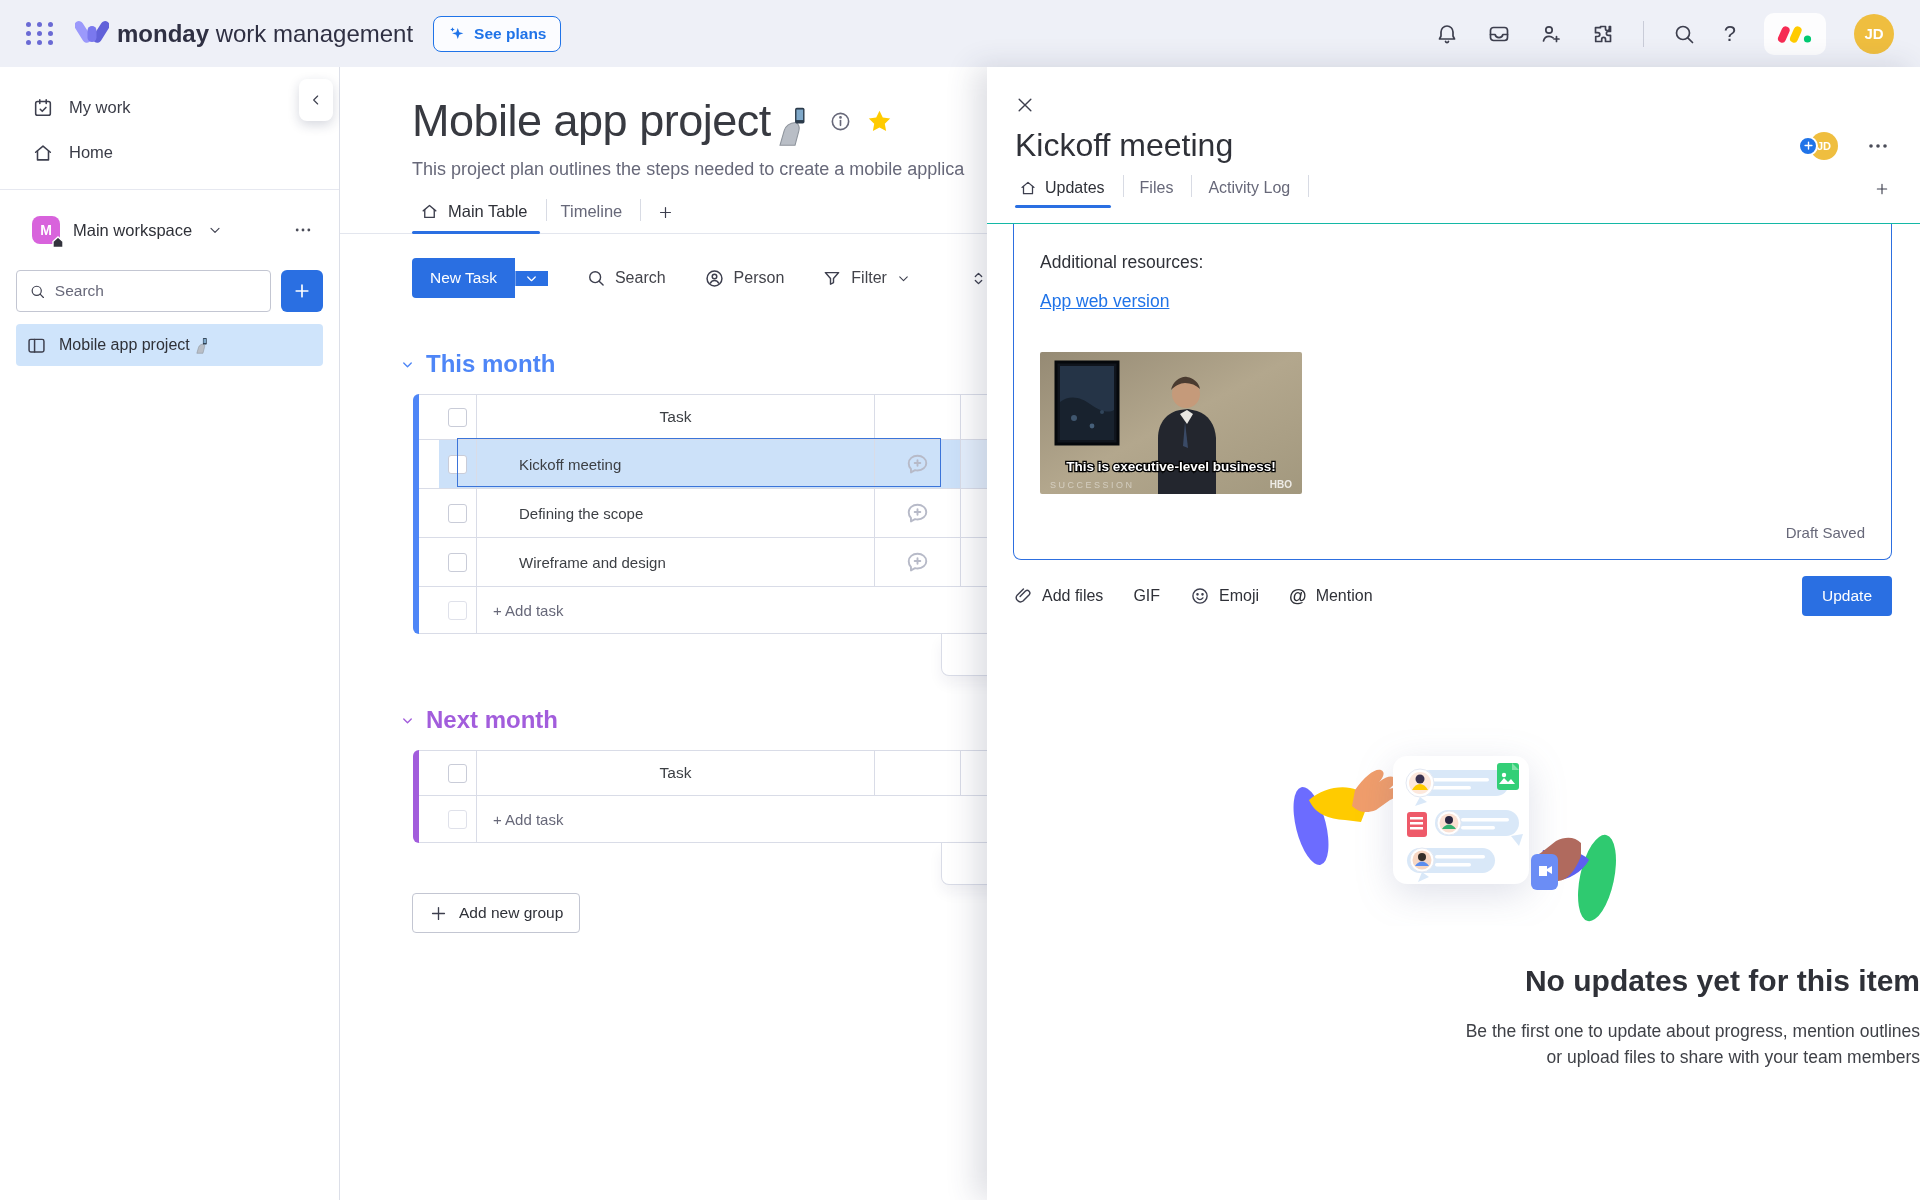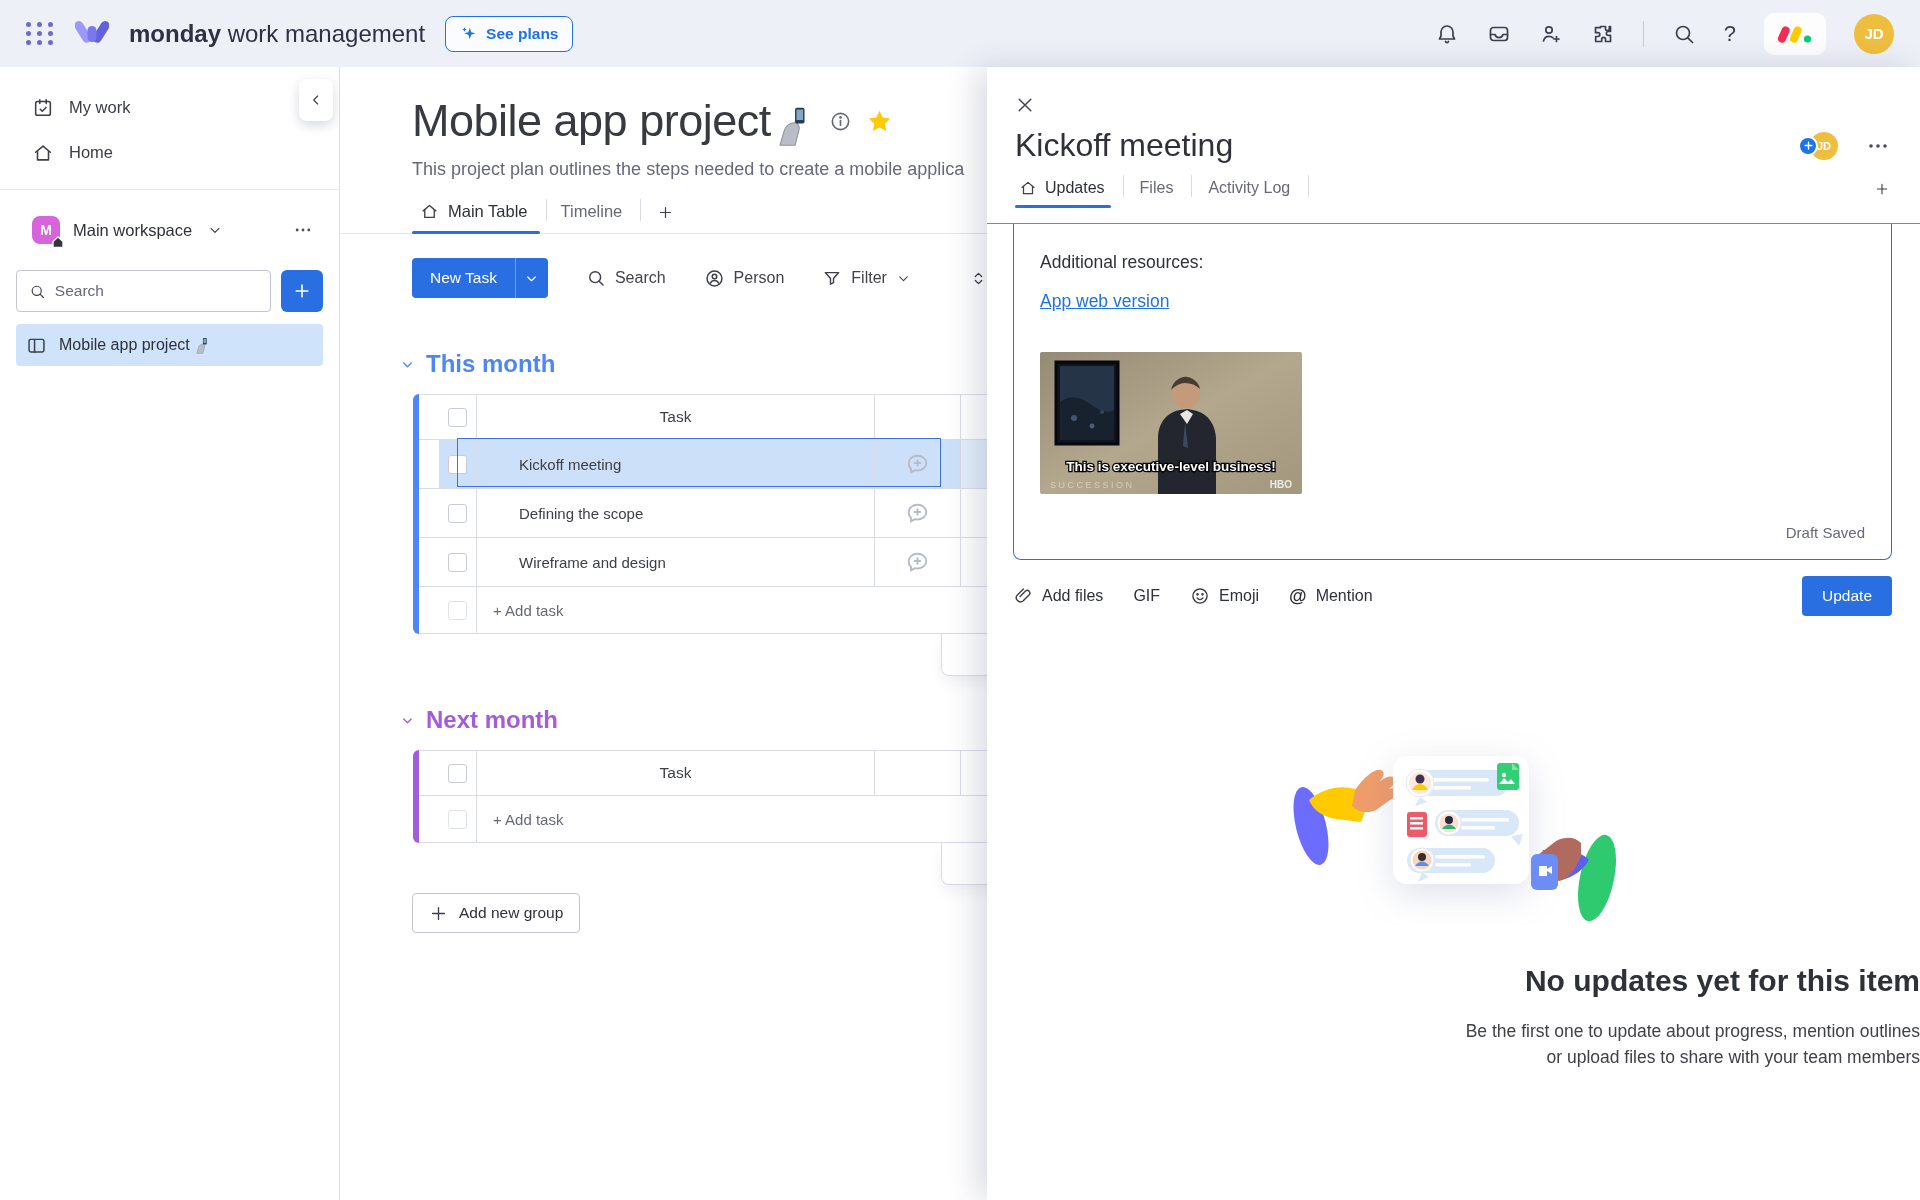--- a/index.html
+++ b/index.html
@@ -12,21 +12,21 @@
   *{box-sizing:border-box;margin:0;padding:0;}
   html,body{width:1920px;height:1200px;overflow:hidden;}
   body{font-family:"Liberation Sans","DejaVu Sans",sans-serif;color:var(--ink);background:#fff;}
   svg{display:block;}
   .ic{stroke:#3d3f4e;stroke-width:1.7;fill:none;stroke-linecap:round;stroke-linejoin:round;}
 
   
   .topbar{height:67px;background:var(--topbar);display:flex;align-items:center;padding:0 26px;}
   .waffle{display:grid;grid-template-columns:repeat(3,7px);grid-gap:4px;margin-right:20px;cursor:pointer;}
   .waffle i{width:5px;height:5px;border-radius:50%;background:#6a6ad4;display:block;}
-  .brand{display:flex;align-items:center;gap:20px;margin-right:20px;}
+  .brand{display:flex;align-items:center;gap:8px;margin-right:20px;}
   .brand-text{font-size:24px;color:#2f3043;white-space:nowrap;}
   .brand-text b{font-weight:700;}
   .brand-text span{font-weight:300;}
   .see-plans{display:flex;align-items:center;gap:8px;border:1.5px solid var(--link);border-radius:8px;
     background:#fbfcff;color:var(--link);font-size:15.5px;font-weight:600;padding:8px 14px;cursor:pointer;}
   .top-icons{margin-left:auto;display:flex;align-items:center;gap:28px;}
   .tbtn{cursor:pointer;display:flex;align-items:center;justify-content:center;}
   .top-divider{width:1px;height:26px;background:#c9ccd8;}
   .q-mark{font-size:22px;color:#3d3f4e;font-weight:400;}
   .monday-pill{background:#fdfdfe;border-radius:10px;width:62px;height:42px;display:flex;align-items:center;justify-content:center;}
@@ -63,21 +63,21 @@
   .title-row{display:flex;align-items:center;gap:14px;}
   .page-title{font-size:45px;font-weight:500;color:#383a41;letter-spacing:-.5px;display:flex;align-items:flex-end;gap:2px;}
   .subtitle{margin-top:12px;font-size:18px;color:var(--sub);white-space:nowrap;}
   .tabs{margin-top:12px;padding-left:72px;display:flex;align-items:flex-end;height:42px;border-bottom:1px solid #e3e6ee;}
   .tab{display:flex;align-items:center;gap:9px;font-size:16.5px;color:var(--sub);padding:0 12px 12px 8px;cursor:pointer;position:relative;}
   .tab.active{color:#2f3138;font-weight:500;}
   .tab.active::after{content:"";position:absolute;left:0;right:0;bottom:-1px;height:3px;background:var(--blue);border-radius:3px;}
   .tab-div{width:1px;height:22px;background:#d8dbe4;margin:0 6px 12px 6px;}
   .tab-plus{padding:0 10px 12px 10px;cursor:pointer;}
   .toolbar{margin:24px 0 0 72px;display:flex;align-items:center;gap:38px;width:576px;}
-  .new-task{display:flex;border-radius:4px;overflow:hidden;cursor:pointer;flex:none;}
+  .new-task{display:flex;border-radius:4px;overflow:hidden;cursor:pointer;flex:none;align-items:center;}
   .new-task .lbl{background:var(--blue);color:#fff;font-size:15.5px;display:flex;align-items:center;padding:0 18px;height:40px;}
   .new-task .arrow{background:var(--blue);border-left:1px solid rgba(255,255,255,.35);width:33px;display:flex;align-items:center;justify-content:center;}
   .tool{display:flex;align-items:center;gap:9px;font-size:16px;color:#42434a;cursor:pointer;}
   .tool-sort{margin-left:auto;cursor:pointer;}
 
   
   .group{margin-left:60px;}
   .g1{margin-top:52px;} .g2{margin-top:72px;}
   .group-head{display:flex;align-items:center;gap:11px;cursor:pointer;}
   .group-name{font-size:24px;font-weight:600;}

